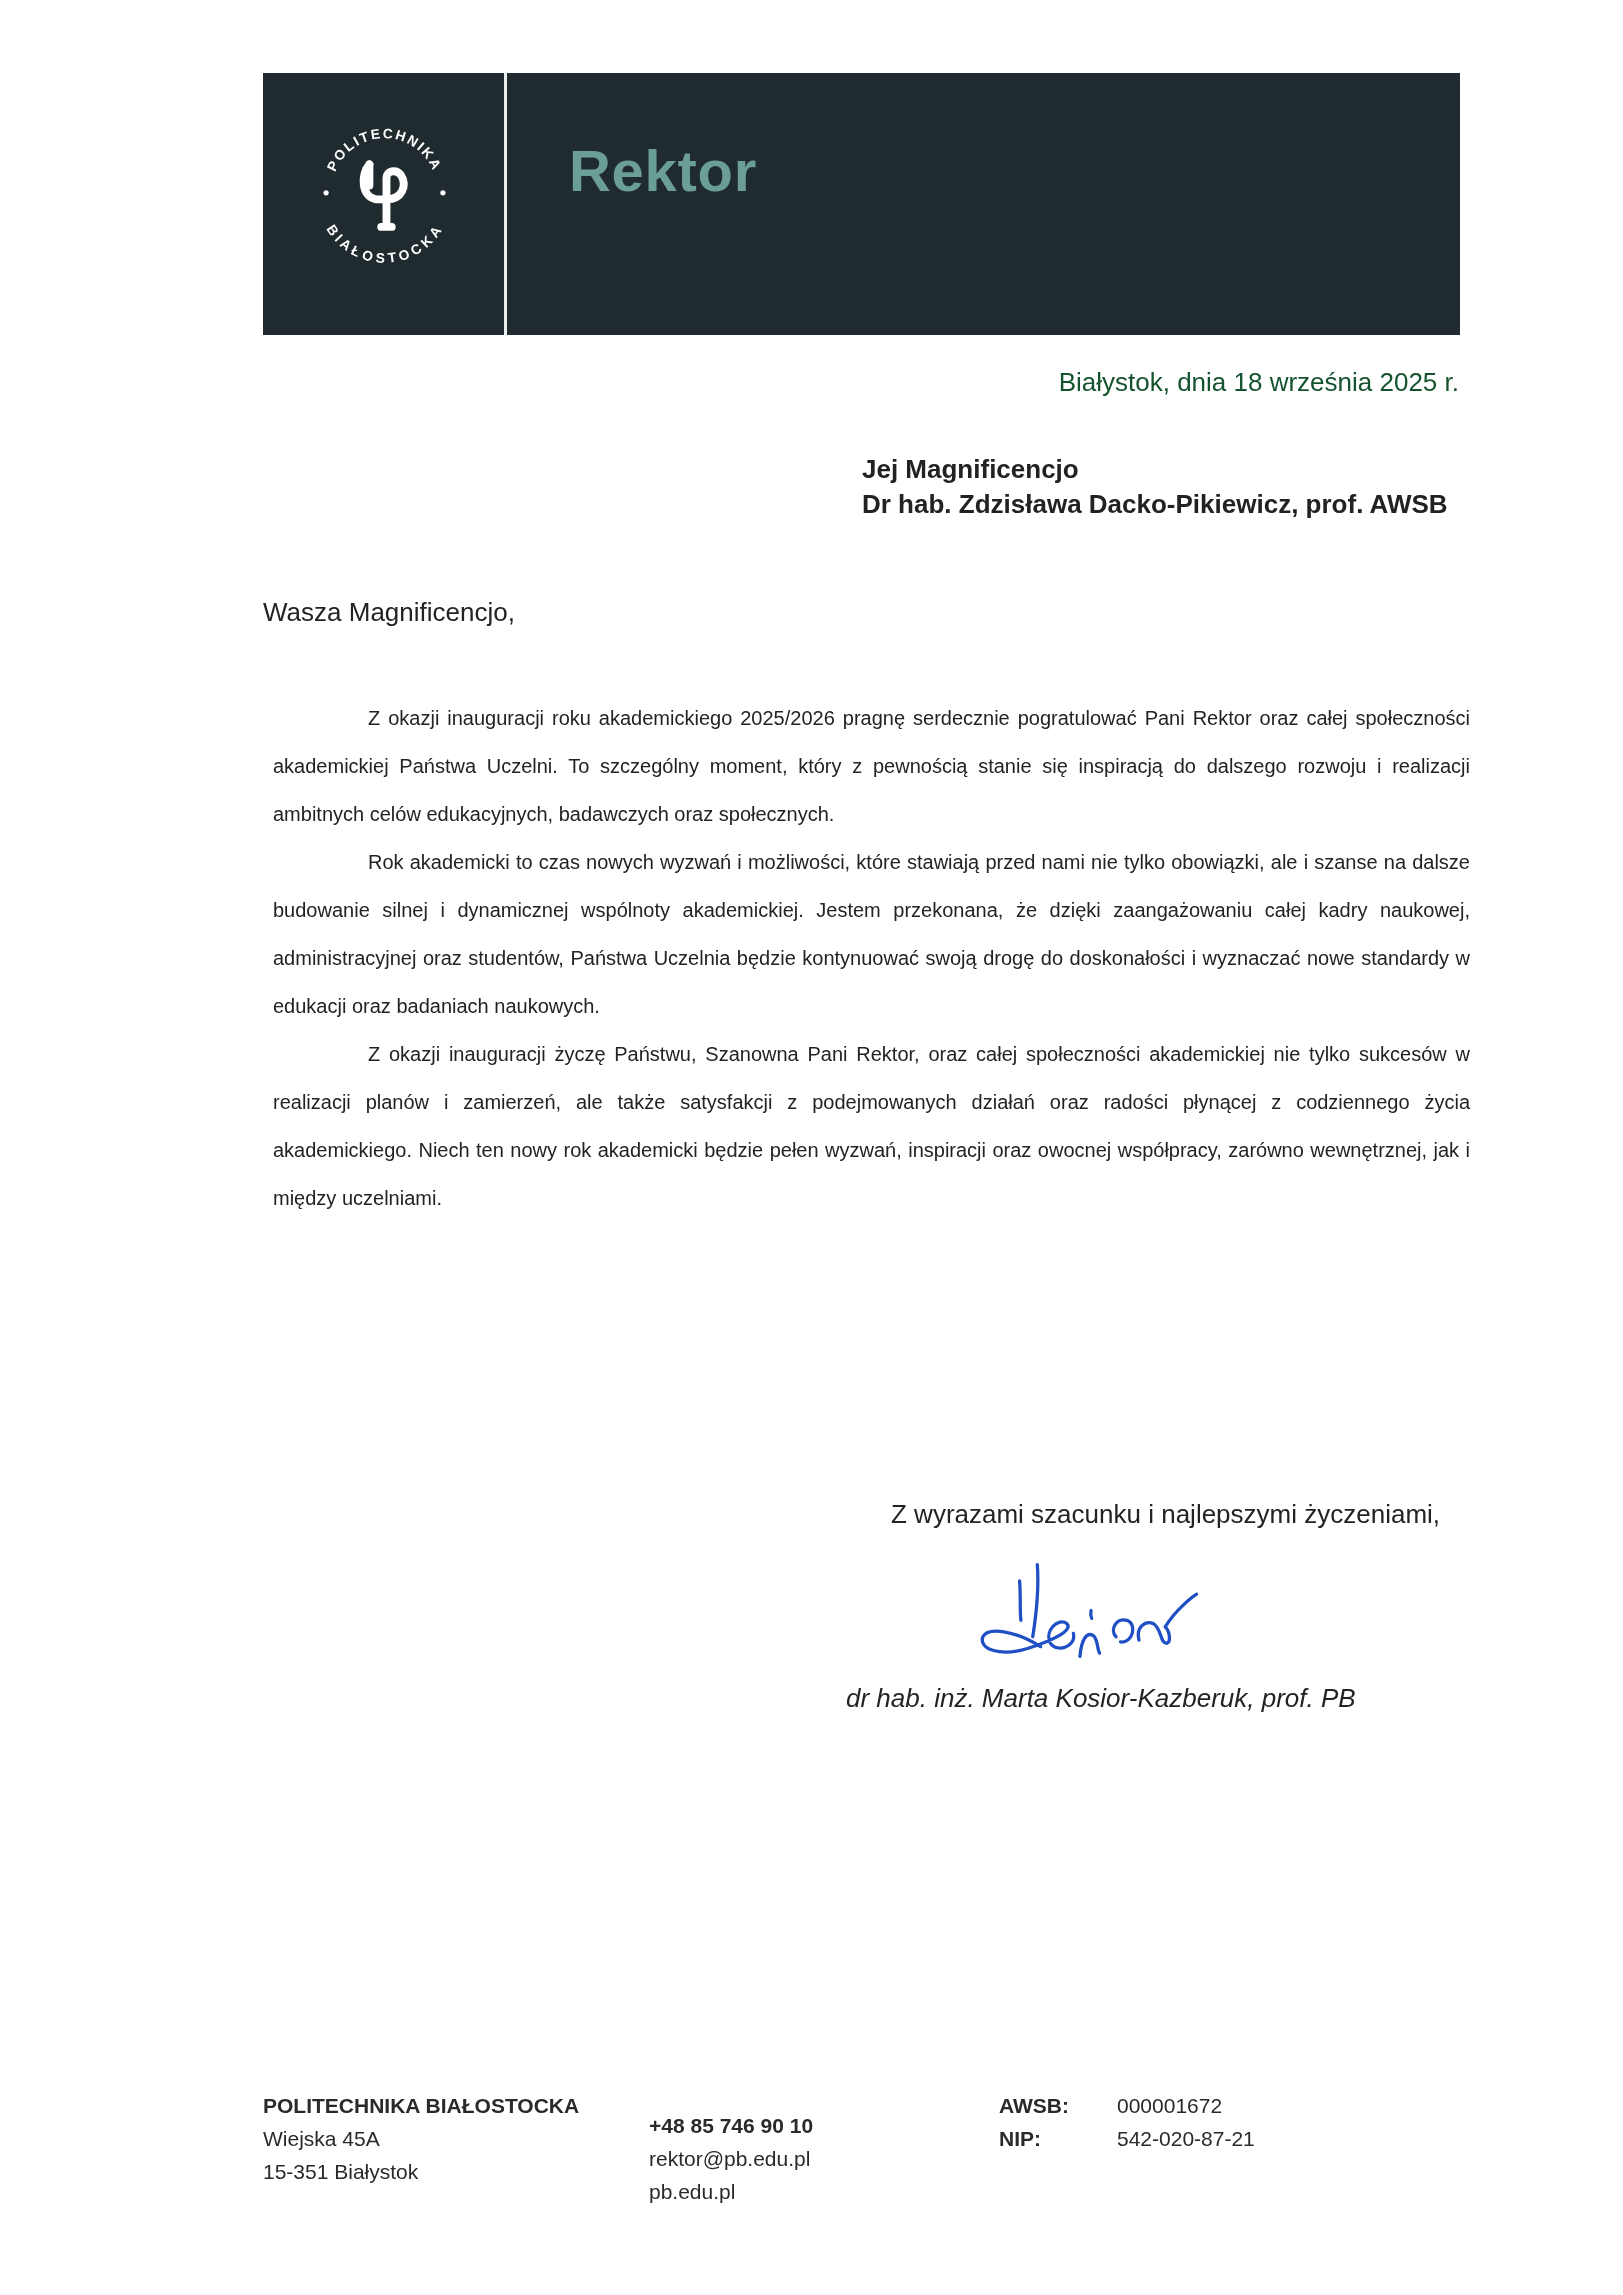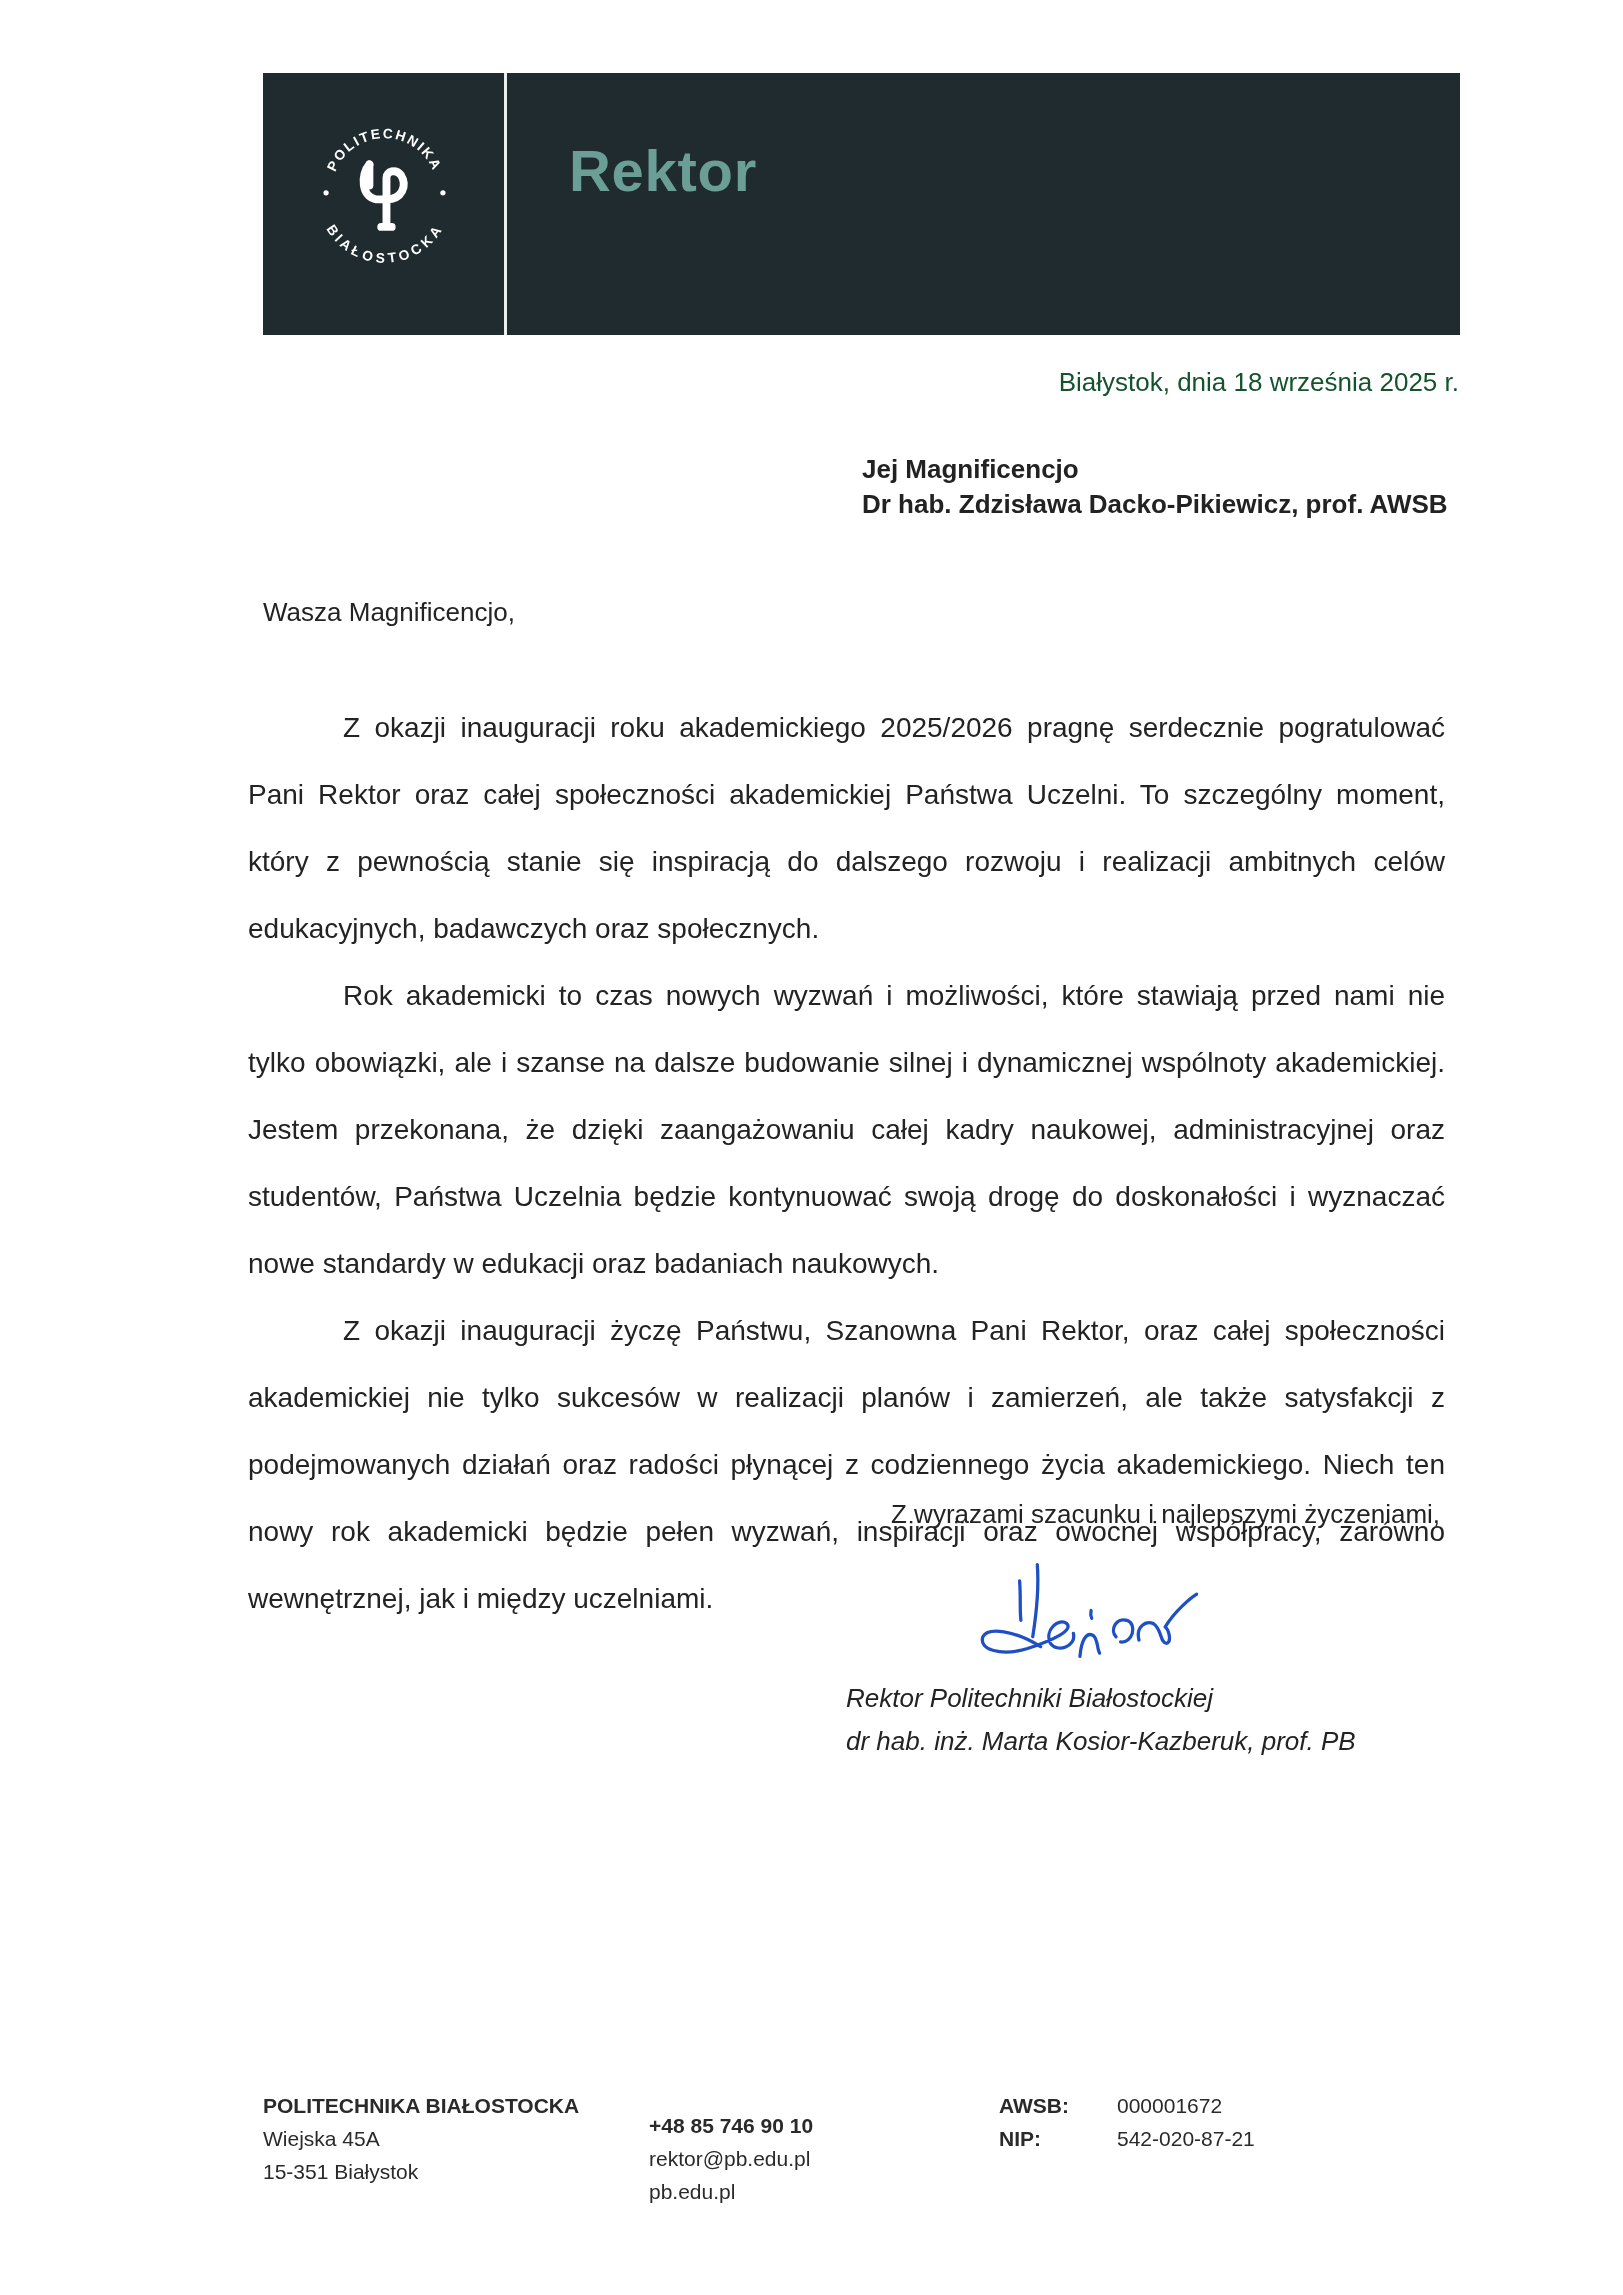--- a/index.html
+++ b/index.html
@@ -25,22 +25,22 @@
     position: absolute; right: 164px; top: 367px; font-size: 26px; color: #14532d;
   }
   .recipient {
     position: absolute; left: 862px; top: 452px; font-size: 26px; font-weight: bold;
     line-height: 35px; color: #222;
   }
   .salutation {
     position: absolute; left: 263px; top: 597px; font-size: 26px;
   }
   .body-text {
-    position: absolute; left: 248px; top: 694px; width: 1197px; font-size: 28px;
-    line-height: 67px; text-align: justify; color: #232323;
+    position: absolute; left: 273px; top: 694px; width: 1197px; font-size: 20px;
+    line-height: 48px; text-align: justify; color: #232323;
   }
   .body-text p { margin: 0; text-indent: 95px; }
   .closing {
     position: absolute; left: 843px; top: 1499px; font-size: 26px; margin-left: 48px;
   }
   .signature {
     position: absolute; left: 975px; top: 1558px; width: 223px; height: 105px;
   }
   .signatory {
     position: absolute; left: 846px; top: 1677px; font-size: 26px; font-style: italic;
@@ -108,21 +108,20 @@
       <path d="M 100 135 C 60 110, 20 105, 12 120 C 5 140, 40 150, 80 138 C 120 125, 150 110, 140 100 C 128 90, 105 110, 115 130 C 125 145, 155 135, 150 115"></path>
       <path d="M 160 150 C 162 125, 170 112, 180 118 C 188 124, 186 140, 190 145"></path>
       <path d="M 177 80 C 176 85, 177 90, 178 92"></path>
       <path d="M 215 120 C 205 110, 215 90, 232 95 C 248 102, 240 130, 222 128"></path>
       <path d="M 250 125 C 245 105, 260 95, 272 100 C 285 108, 282 130, 292 130 C 300 128, 296 110, 290 105 C 305 80, 330 60, 338 55"></path>
     </g>
   </svg>
 </div>
 
 <div class="signatory">
-  <div>Rektor Politechniki Białostockiej</div>
   <div>dr hab. inż. Marta Kosior-Kazberuk, prof. PB</div>
 </div>
 
 <div class="footer">
   <div class="footer-col col-org">
     <div class="strong">POLITECHNIKA BIAŁOSTOCKA</div>
     <div>Wiejska 45A</div>
     <div>15-351 Białystok</div>
   </div>
   <div class="footer-col col-contact">

